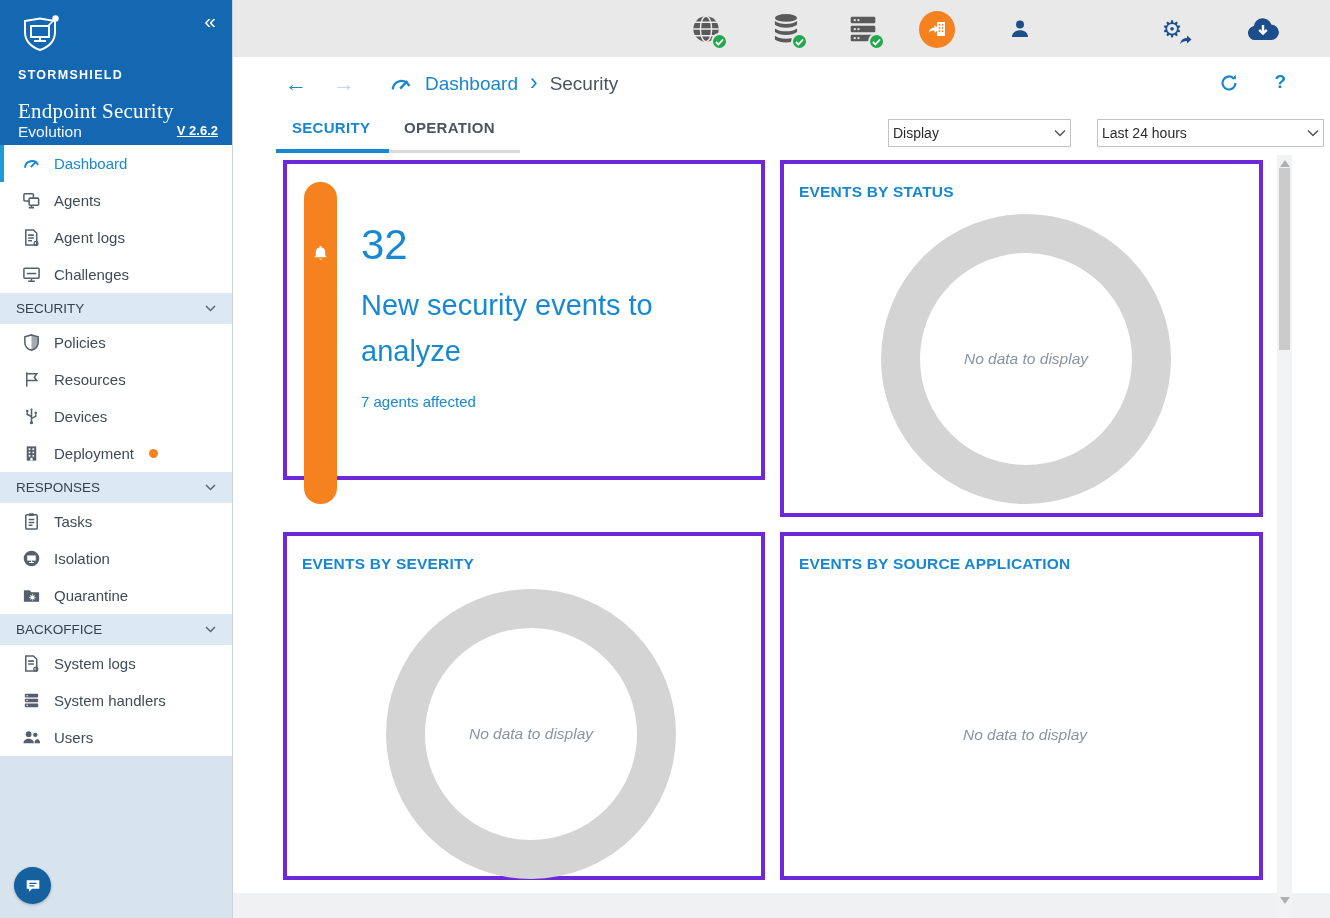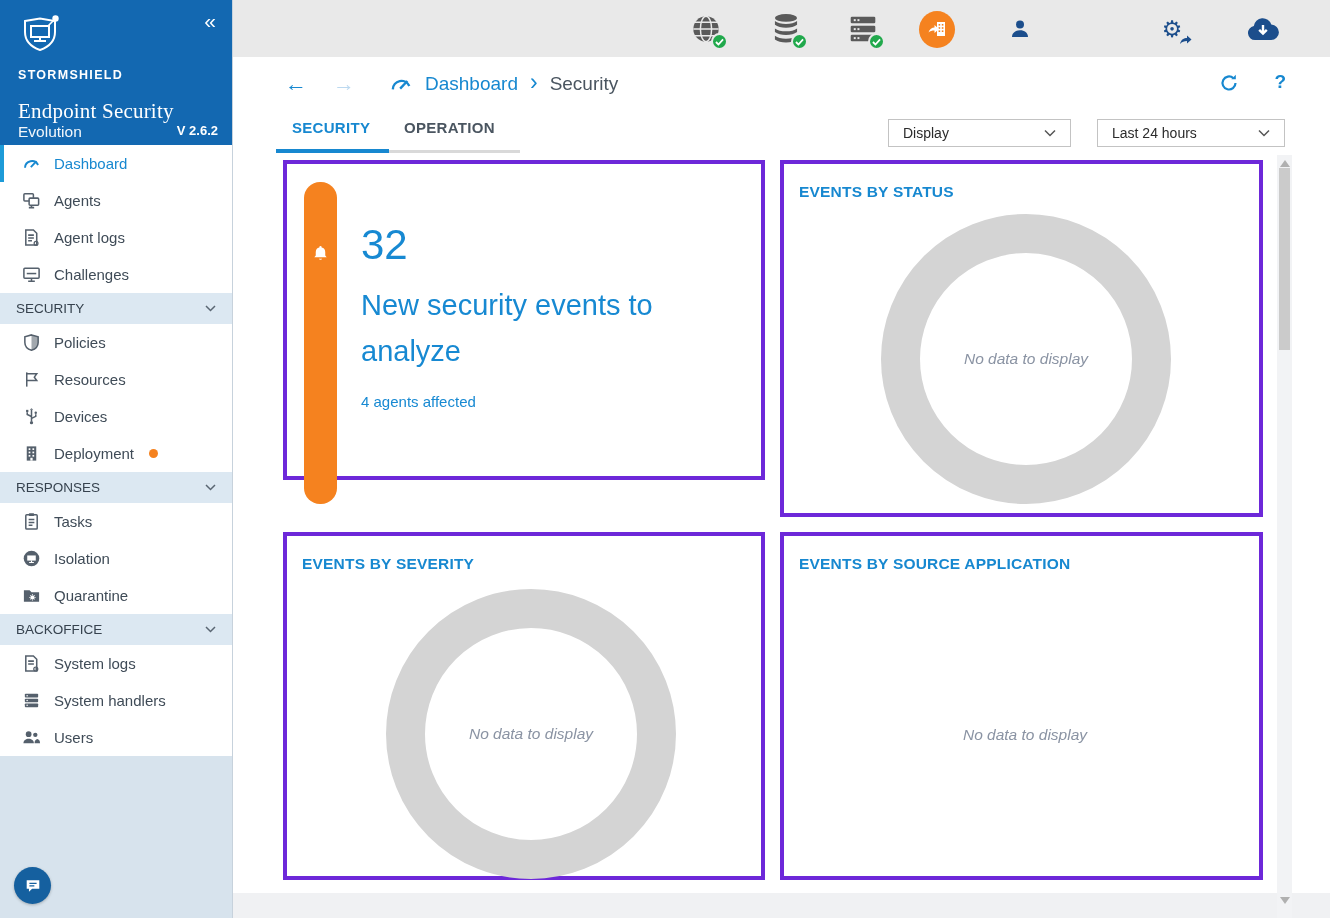--- a/index.html
+++ b/index.html
@@ -9,21 +9,21 @@
     font-family:"Liberation Sans", sans-serif; color:#3f4b57; background:#fff;
     display:flex;
   }
   
   .sidebar { width:233px; flex:none; display:flex; flex-direction:column; background:#d7e3ed; border-right:1px solid #c7d2dc; }
   .logo-block { position:relative; height:145px; background:#1368b1; color:#fff; padding:12px 16px 0 18px; flex:none; }
   .collapse-btn { position:absolute; top:10px; right:16px; font-size:21px; color:#fff; cursor:pointer; line-height:1; }
   .brand-name { margin-top:12px; font-size:12.5px; font-weight:bold; letter-spacing:1.3px; }
   .brand-product { font-size:21px; font-weight:400; letter-spacing:.2px; margin-top:17px;font-family:Liberation Serif, serif; }
   .brand-edition { font-size:15.5px; font-weight:300; opacity:.95; margin-top:-1px; }
-  .brand-version { position:absolute; right:14px; bottom:7px; font-size:13px; font-weight:bold; }
+  .brand-version { position:absolute; right:14px; bottom:7px; font-size:13px; font-weight:bold;text-decoration:underline; }
   .side-nav { flex:none; background:#fff; }
   .side-section-header { height:31px; background:#dce8f2; display:flex; align-items:center; padding:0 16px; color:#36424e; font-size:13.5px; cursor:pointer; }
   .side-section-header .chev { margin-left:auto; color:#5a6673; }
   .side-item { position:relative; height:37px; display:flex; align-items:center; padding-left:22px; gap:13px; font-size:15px; color:#3f4b57; background:#fff; cursor:pointer; }
   .side-item .ico { width:19px; height:19px; flex:none; color:#55606c; display:flex; align-items:center; justify-content:center; }
   .side-item.active { color:#1788d0; }
   .side-item.active .ico { color:#1788d0; }
   .side-item.active::before { content:""; position:absolute; left:0; top:0; bottom:0; width:4px; background:#1d9bd8; }
   .side-item.highlighted { background:#cfe4f4; color:#1788d0; border:3px solid #e43b24; height:40px; padding-left:19px; }
   .side-item.highlighted .ico { color:#1788d0; }
@@ -47,23 +47,23 @@
   .crumb-current { font-size:19px; color:#4a5560; }
   .refresh-btn { position:absolute; right:90px; top:15px; cursor:pointer; display:flex; }
   .help-btn { position:absolute; right:44px; top:14px; font-size:19px; font-weight:bold; color:#1788d0; cursor:pointer; }
   
   .tabs-row { position:relative; height:45px; flex:none; background:#fff; }
   .tab { position:absolute; top:9px; font-size:15px; font-weight:600; letter-spacing:.3px; cursor:pointer; }
   .tab-security { left:59px; color:#1788d0; }
   .tab-operation { left:171px; color:#4a5560;text-align:right; }
   .tab-bar-blue { position:absolute; left:43px; top:39px; width:113px; height:4px; background:#1788d0; }
   .tab-bar-gray { position:absolute; left:156px; top:40px; width:131px; height:3px; background:#d9d9d9; }
-  .select { position:absolute; top:9px; height:28px; border:1px solid #c3c3c3; background:#fff; display:flex; align-items:center; justify-content:space-between; padding:0 14px; font-size:14px; color:#2b2b2b; cursor:pointer; }
+  .select { position:absolute; top:9px; height:28px; border:1px solid #c3c3c3; background:#fff; display:flex; align-items:center; justify-content:space-between; padding:0 4px; font-size:14px; color:#2b2b2b; cursor:pointer; }
   .select-display { left:655px; width:183px; }
-  .select-period { left:864px; width:188px; }
+  .select-period { left:864px; width:227px; }
   
   .content { position:relative; flex:1; background:#fff; }
   .card { position:absolute; background:#fff; border:4px solid #6d28d9; }
   .card-alert   { left:50px;  top:5px;   width:482px; height:320px; cursor:pointer; }
   .card-status  { left:547px; top:5px;   width:483px; height:357px; }
   .card-severity{ left:50px;  top:377px; width:482px; height:348px; }
   .card-source  { left:547px; top:377px; width:483px; height:348px; }
   .card-title { position:absolute; left:15px; top:19px; font-size:15.5px; font-weight:700; color:#1788d0; letter-spacing:.2px; }
   .alert-bar { position:absolute; left:17px; top:18px; width:33px; height:322px; background:#f5821f; border-radius:16px; }
   .alert-bell { position:absolute; left:7px; top:62px; }
@@ -456,21 +456,21 @@
         <div class="alert-bar">
           <span class="alert-bell">
             <svg width="19" height="19" viewBox="0 0 20 20">
                 <path d="M10 2a1.2 1.2 0 0 1 1.2 1.2v.6A5 5 0 0 1 15 8.7v3.3l1.5 2H3.5l1.5-2V8.7a5 5 0 0 1 3.8-4.9v-.6A1.2 1.2 0 0 1 10 2z" fill="#fff"></path>
                 <path d="M8.3 15.5a1.8 1.8 0 0 0 3.4 0z" fill="#fff"></path>
               </svg>
           </span>
         </div>
         <div class="alert-count">32</div>
         <div class="alert-title">New security events to analyze</div>
-        <div class="alert-sub">4 agents affected</div>
+        <div class="alert-sub">7 agents affected</div>
       </div>
 
       <div class="card card-status">
         <div class="card-title">EVENTS BY STATUS</div>
         <div class="donut donut-status"></div>
         <div class="empty-text empty-status">No data to display</div>
       </div>
 
       <div class="card card-severity">
         <div class="card-title">EVENTS BY SEVERITY</div>

